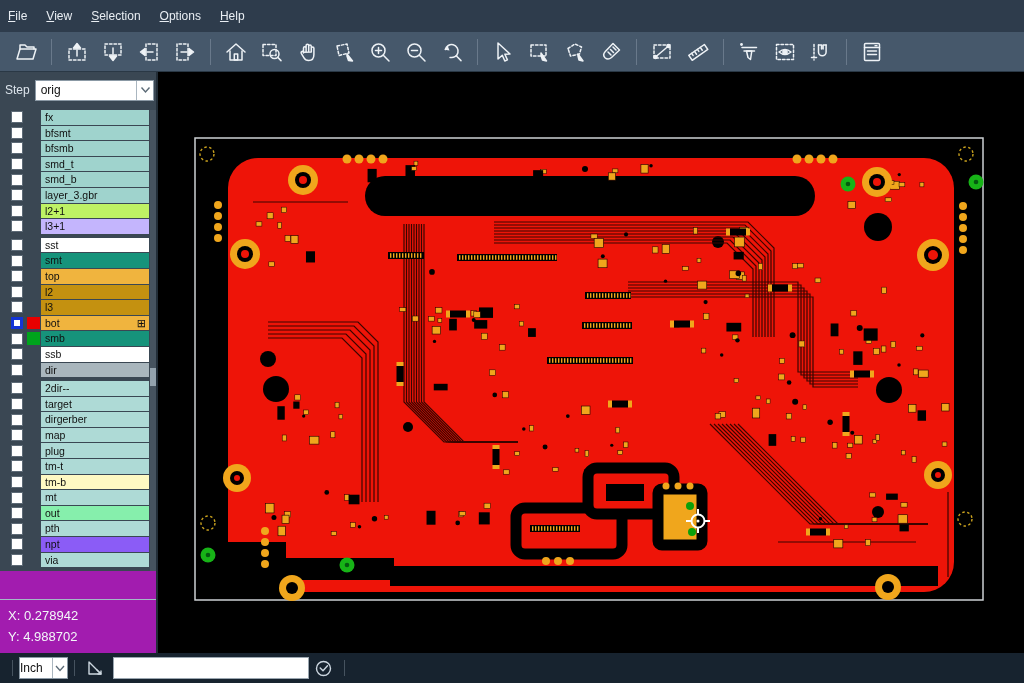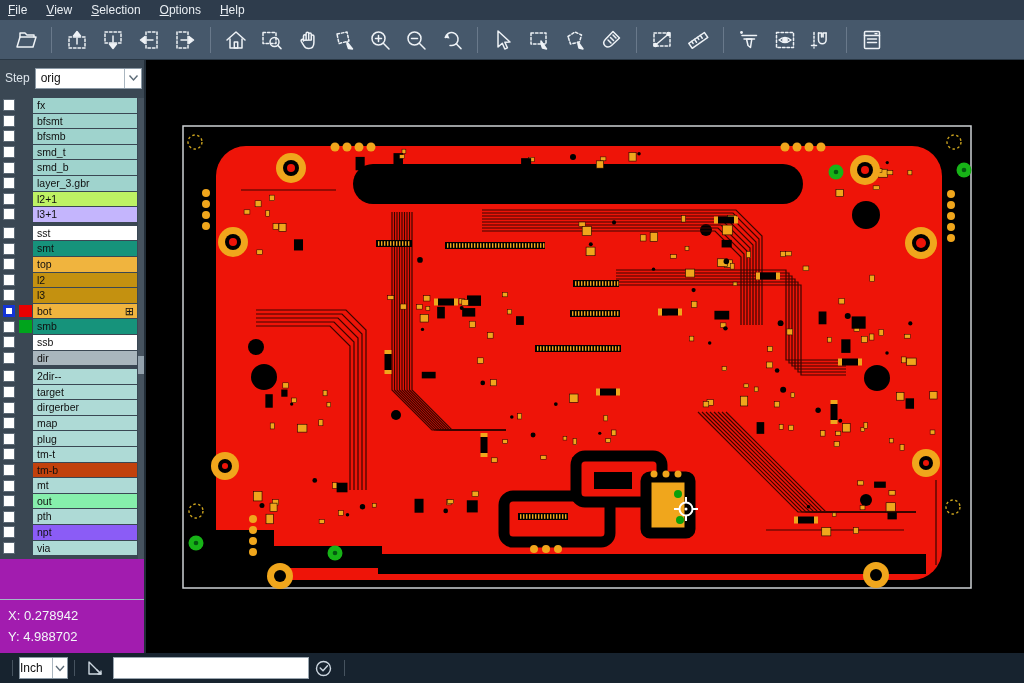--- a/index.html
+++ b/index.html
@@ -1,45 +1,45 @@
 <!DOCTYPE html>
 <html><head>
 <meta charset="utf-8">
 <style>
   * { margin:0; padding:0; box-sizing:border-box; }
   html,body { width:1024px; height:683px; overflow:hidden; background:#000;
               font-family:"Liberation Sans", sans-serif; }
   .app { width:1024px; height:683px; display:flex; flex-direction:column; }
 
   
-  .menubar { height:20px; background:#2e3c4c; display:flex; align-items:center;
+  .menubar { height:32px; background:#2e3c4c; display:flex; align-items:center;
              padding-left:8px; flex:0 0 auto; }
   .menu-item { color:#e9eef3; font-size:12px; padding:0 11px 0 0; margin-right:8px; cursor:default; }
   .menu-item .acc { text-decoration:underline; }
 
   
   .toolbar { height:40px; background:#46586b; display:flex; align-items:center;
              padding-left:8px; flex:0 0 auto; border-bottom:1px solid #2a3845; }
   .tb-btn { width:36px; height:32px; display:flex; align-items:center; justify-content:center; }
   .tb-btn svg { stroke:#eef2f6; fill:none; stroke-width:1.5; stroke-linecap:round; stroke-linejoin:round; }
   .tb-sep { width:1px; height:26px; background:#69798b; margin:0 7px; flex:0 0 auto; }
 
   
   .main { flex:1 1 auto; display:flex; min-height:0; }
-  .sidebar { width:146px; background:#3a4753; display:flex; flex-direction:column;
+  .sidebar { width:158px; background:#3a4753; display:flex; flex-direction:column;
              border-right:2px solid #222d37; }
   .step-row { height:36px; display:flex; align-items:center; padding:0 2px 0 5px; flex:0 0 auto; }
   .step-label { color:#dde5ec; font-size:12px; margin-right:5px; }
   .step-select { flex:1; height:21px; background:#fff; border:1px solid #8b99a5;
                  display:flex; align-items:center; }
   .step-value { flex:1; font-size:12px; color:#111; padding-left:5px; }
   .step-chev { width:17px; height:100%; border-left:1px solid #aab6c0; display:flex;
                align-items:center; justify-content:center; }
 
-  .layer-list { position:relative; flex:0 0 auto; padding:2px 7px 0 0; }
+  .layer-list { position:relative; flex:0 0 auto; padding:2px 7px 0 8px; }
   .layer-group { margin-bottom:4px; }
   .layer-row { display:flex; align-items:center; height:14.6px; margin-bottom:1px; }
   .cb { width:12px; height:12px; background:#fff; border:1.5px solid #5d6a76; margin:0 4px 0 3px; flex:0 0 auto; }
   .cb.active { border:3px solid #1334d6; }
   .swatch { width:13px; height:12.6px; margin-right:1px; flex:0 0 auto; }
   .layer-label { flex:1; height:14.6px; font-size:10.5px; color:#101010; line-height:14.5px;
                  padding-left:4px; display:flex; align-items:center; }
   .layer-label .grid-ic { margin-left:auto; margin-right:3px; font-size:11px; line-height:10px; }
   .scrollbar { position:absolute; right:0; top:2px; bottom:0; width:6px; background:#46535f; }
   .scroll-thumb { position:absolute; top:258px; left:0; width:6px; height:18px; background:#93a2ad; }
@@ -375,21 +375,21 @@
               <div class="layer-label" style="background: rgb(174, 218, 214);">plug</div>
             </div>
             <div class="layer-row">
               <span class="cb"></span>
               <span class="swatch"></span>
               <div class="layer-label" style="background: rgb(174, 218, 214);">tm-t</div>
             </div>
             <div class="layer-row">
               <span class="cb"></span>
               <span class="swatch"></span>
-              <div class="layer-label" style="background: #c2410c;">tm-b</div>
+              <div class="layer-label" style="background: #fef9c3;">tm-b</div>
             </div>
             <div class="layer-row">
               <span class="cb"></span>
               <span class="swatch"></span>
               <div class="layer-label" style="background: rgb(174, 218, 214);">mt</div>
             </div>
             <div class="layer-row">
               <span class="cb"></span>
               <span class="swatch"></span>
               <div class="layer-label" style="background: #86efac;">out</div>

